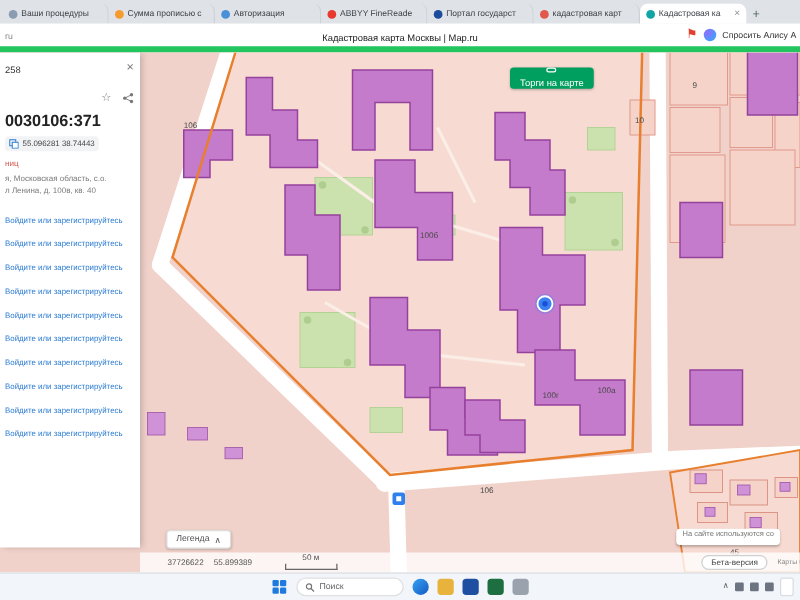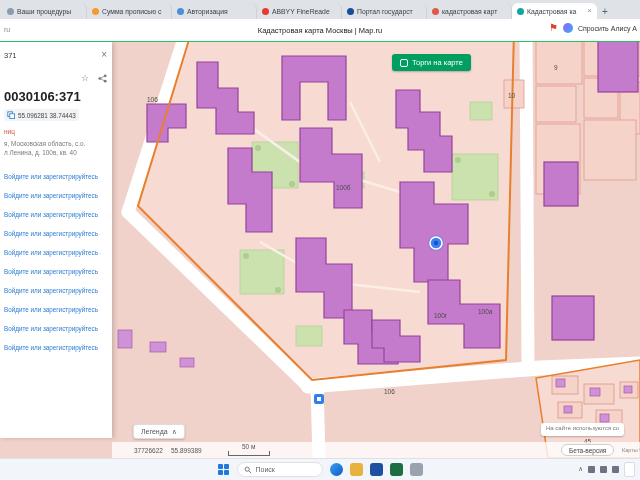--- a/index.html
+++ b/index.html
@@ -12,34 +12,34 @@
        box-sizing:border-box;font-size:6.8px;color:#3a3f46;white-space:nowrap;overflow:hidden;
        border-radius:6px 6px 0 0;border-right:1px solid #cdd2d8;}
   .tab.active{background:#fff;border-right:none;}
   .fav{width:7px;height:7px;border-radius:50%;flex:none;}
   .f0{background:#8b9bb0}.f1{background:#f59b2d}.f2{background:#4a90d9}.f3{background:#e8392e}
   .f4{background:#1b4c9c}.f5{background:#e2574c}.f6{background:#12a5a5}
   .tab .close{margin-left:auto;font-size:8px;color:#8a8f96;line-height:1;}
   .newtab{width:16px;height:16px;display:flex;align-items:center;justify-content:center;
           font-size:10px;color:#55606c;}
   .titlebar{position:absolute;left:0;top:19px;width:640px;height:23px;background:#fff;
-            border-bottom:1px solid #22c55e;box-sizing:border-box;}
+            border-bottom:5px solid #22c55e;box-sizing:border-box;}
   .urlfrag{position:absolute;left:4px;top:7px;font-size:7px;color:#8a8a8a;}
   .pagetitle{position:absolute;left:0;right:0;top:7px;text-align:center;font-size:7.5px;color:#222;}
   .tbright{position:absolute;right:3px;top:4px;display:flex;align-items:center;gap:5px;}
   .flag{color:#e0402f;font-size:10px;line-height:1;}
   .alice-ic{width:10px;height:10px;border-radius:50%;
             background:radial-gradient(circle at 30% 30%,#8f6bff,#2bb3f5);}
   .alicetxt{font-size:7px;color:#333;white-space:nowrap;}
   
   .viewport{position:absolute;left:0;top:42px;width:640px;height:416px;overflow:hidden;background:#f1d2ca;}
   svg.map{position:absolute;left:0;top:0;}
-  .torgi{position:absolute;left:392px;top:12px;height:17px;display:flex;align-items:center;gap:4px;
+  .torgi{position:absolute;left:408px;top:12px;height:17px;display:flex;align-items:center;gap:4px;
          background:#009e5f;color:#fff;border:none;border-radius:3px;font-size:7.5px;
-         padding:0 8px;font-family:inherit;box-shadow:0 1px 2px rgba(0,0,0,.25);}
+         padding:0 8px;font-family:inherit;box-shadow:0 1px 2px rgba(0,0,0,.25);flex-direction:column;}
   .torgi .dot{width:6px;height:6px;border:1px solid #fff;border-radius:2px;}
   .legend{position:absolute;left:133px;top:382px;height:15px;display:flex;align-items:center;gap:4px;
           background:#fff;border:1px solid #ddd;border-radius:3px;font-size:7px;color:#555;
           padding:0 7px;font-family:inherit;box-shadow:0 1px 2px rgba(0,0,0,.2);}
   .map-footer{position:absolute;left:112px;top:400px;right:0;height:16px;
               background:rgba(255,255,255,.78);display:flex;align-items:center;
               font-size:6.5px;color:#555;padding-left:22px;gap:26px;box-sizing:border-box;}
   .coordpair{display:flex;gap:8px;}
   .scaleblock{display:flex;flex-direction:column;align-items:center;line-height:1;}
   .scalebar{width:40px;height:4px;border-left:1px solid #666;border-right:1px solid #666;
@@ -244,21 +244,21 @@
       </g>
     </svg>
 
     <button class="torgi">
       <span class="dot"></span>
       <span>Торги на карте</span>
     </button>
 
     <div class="sidebar">
       <div class="sb-head">
-        <span class="frag">371</span>
+        <span class="frag">258</span>
         <span class="x">×</span>
       </div>
       <div class="sb-icons">
         <span class="st">☆</span>
         <svg width="9" height="9" viewBox="0 0 10 10">
           <circle cx="8" cy="2" r="1.5" fill="#777"></circle>
             <circle cx="2" cy="5" r="1.5" fill="#777"></circle>
           <circle cx="8" cy="8" r="1.5" fill="#777"></circle>
           <line x1="2" y1="5" x2="8" y2="2" stroke="#777" stroke-width="0.8"></line>
           <line x1="2" y1="5" x2="8" y2="8" stroke="#777" stroke-width="0.8"></line>

